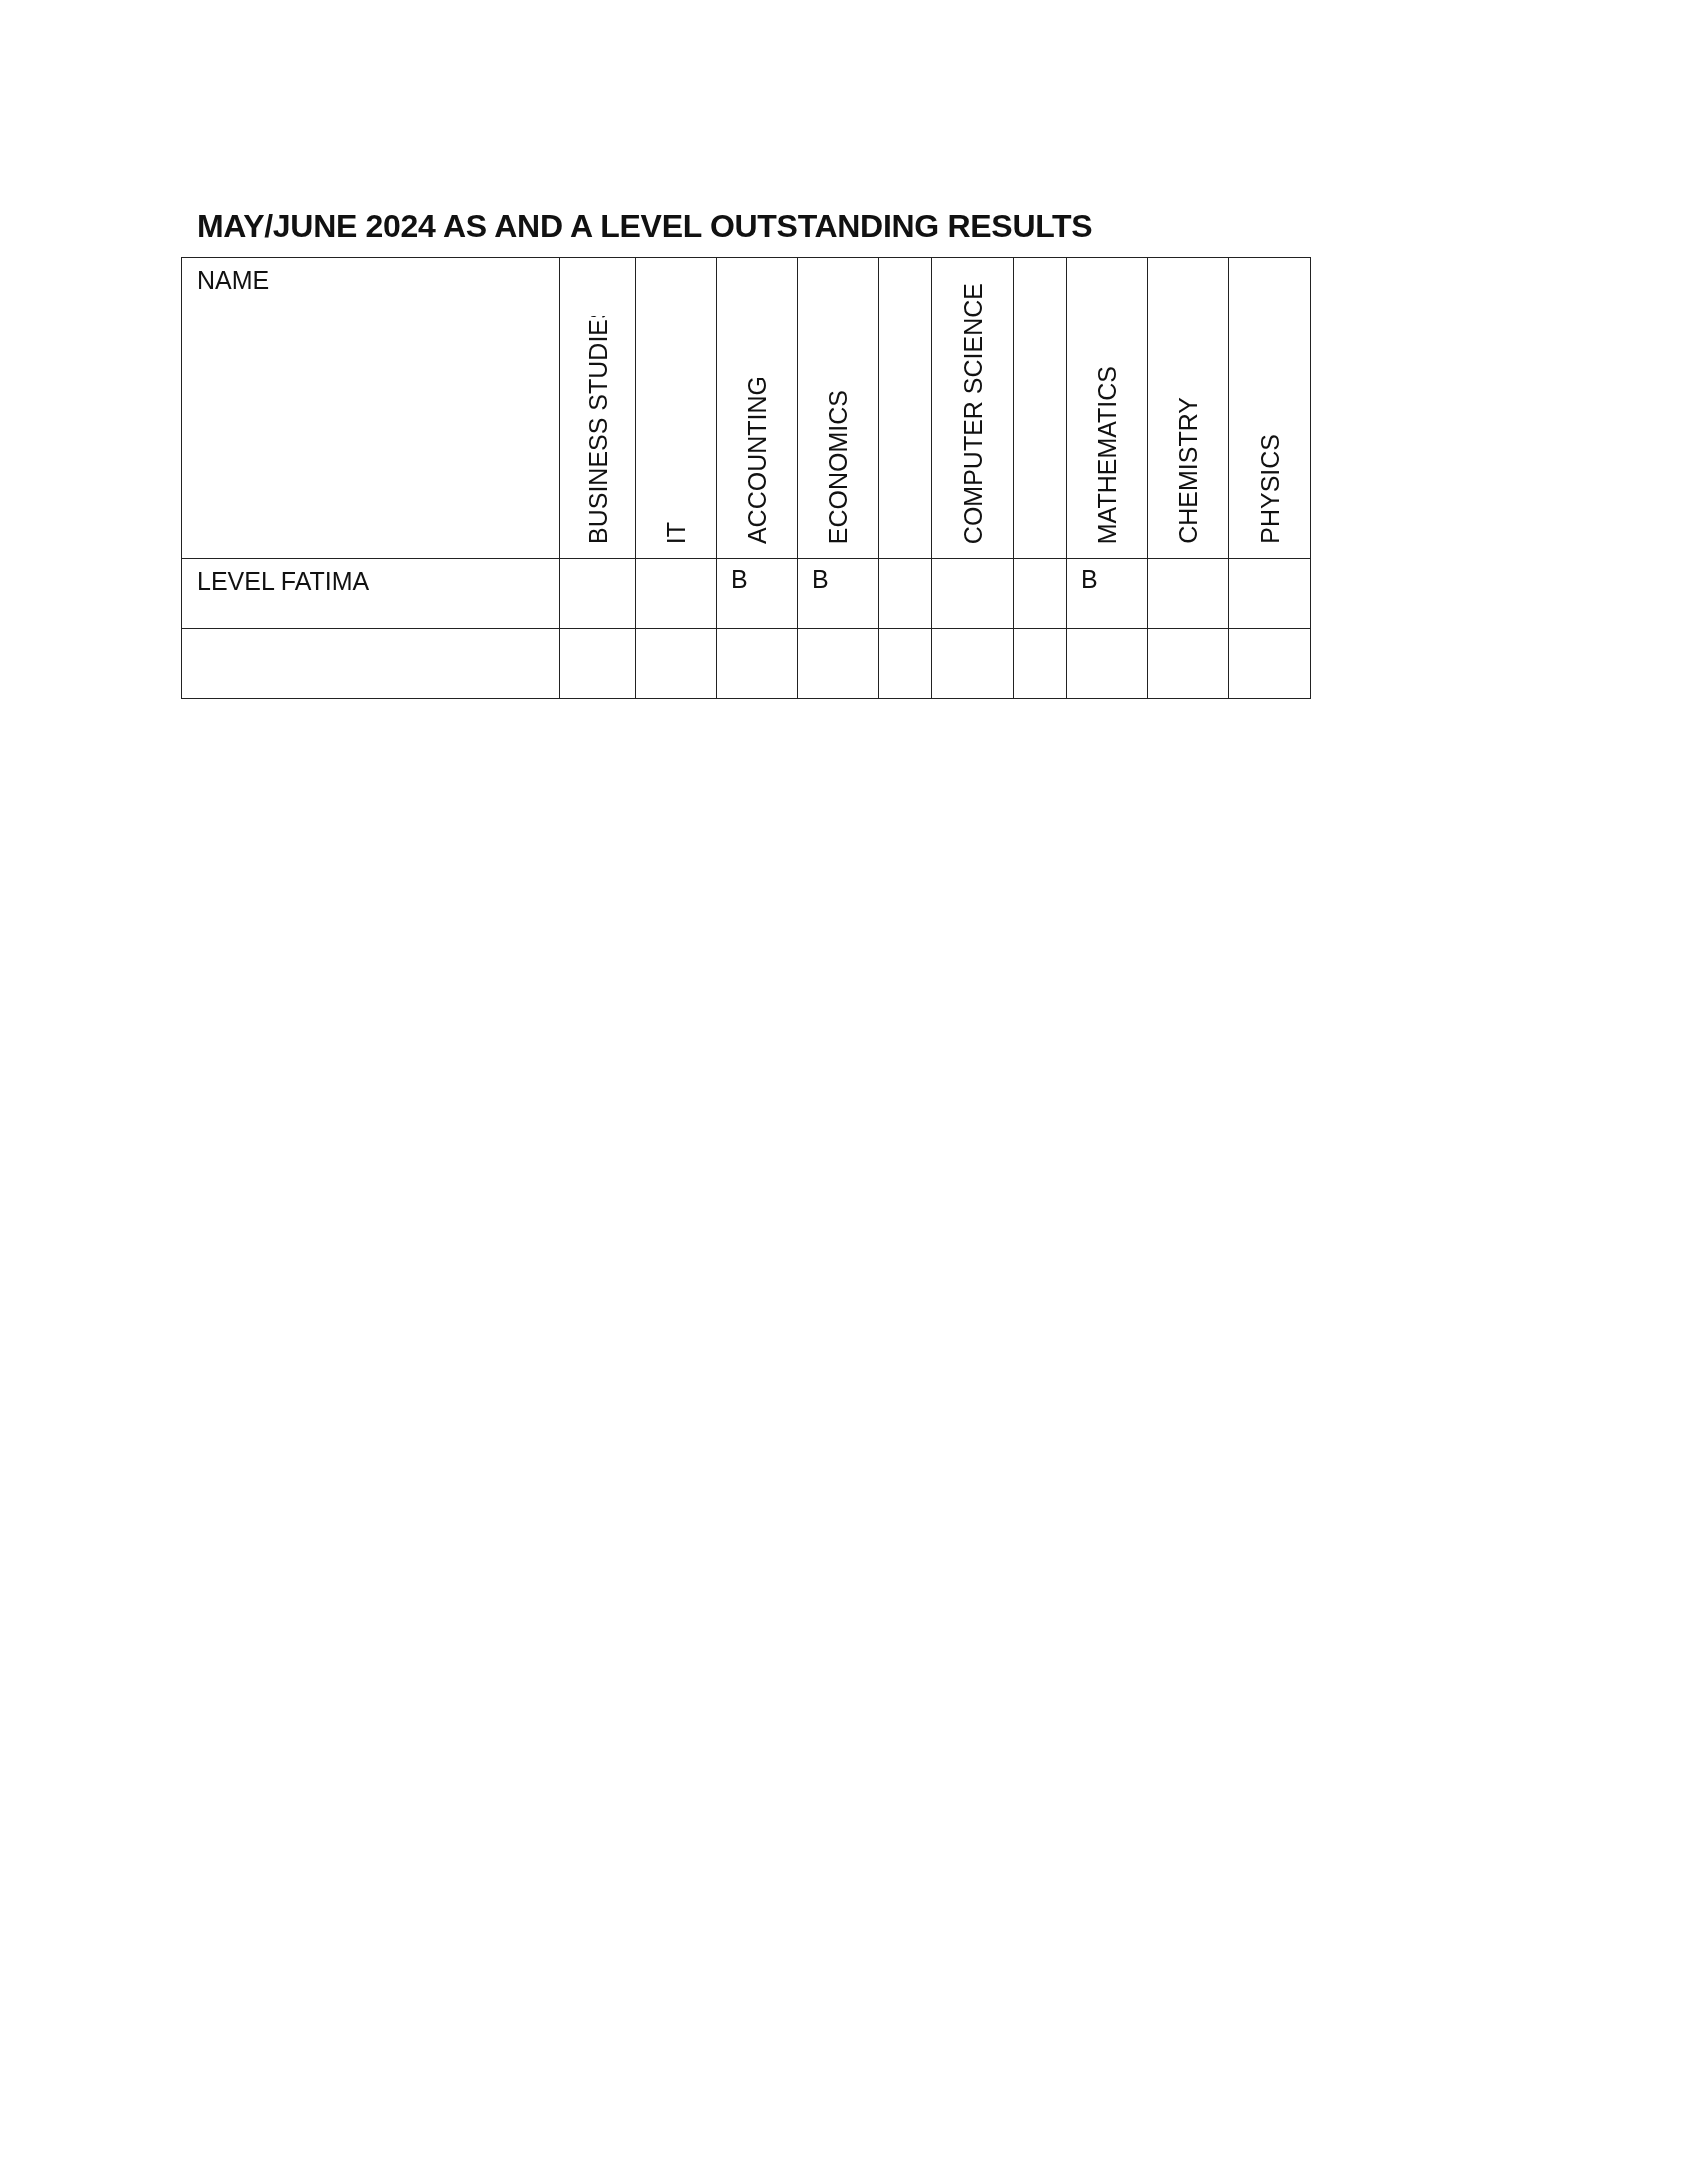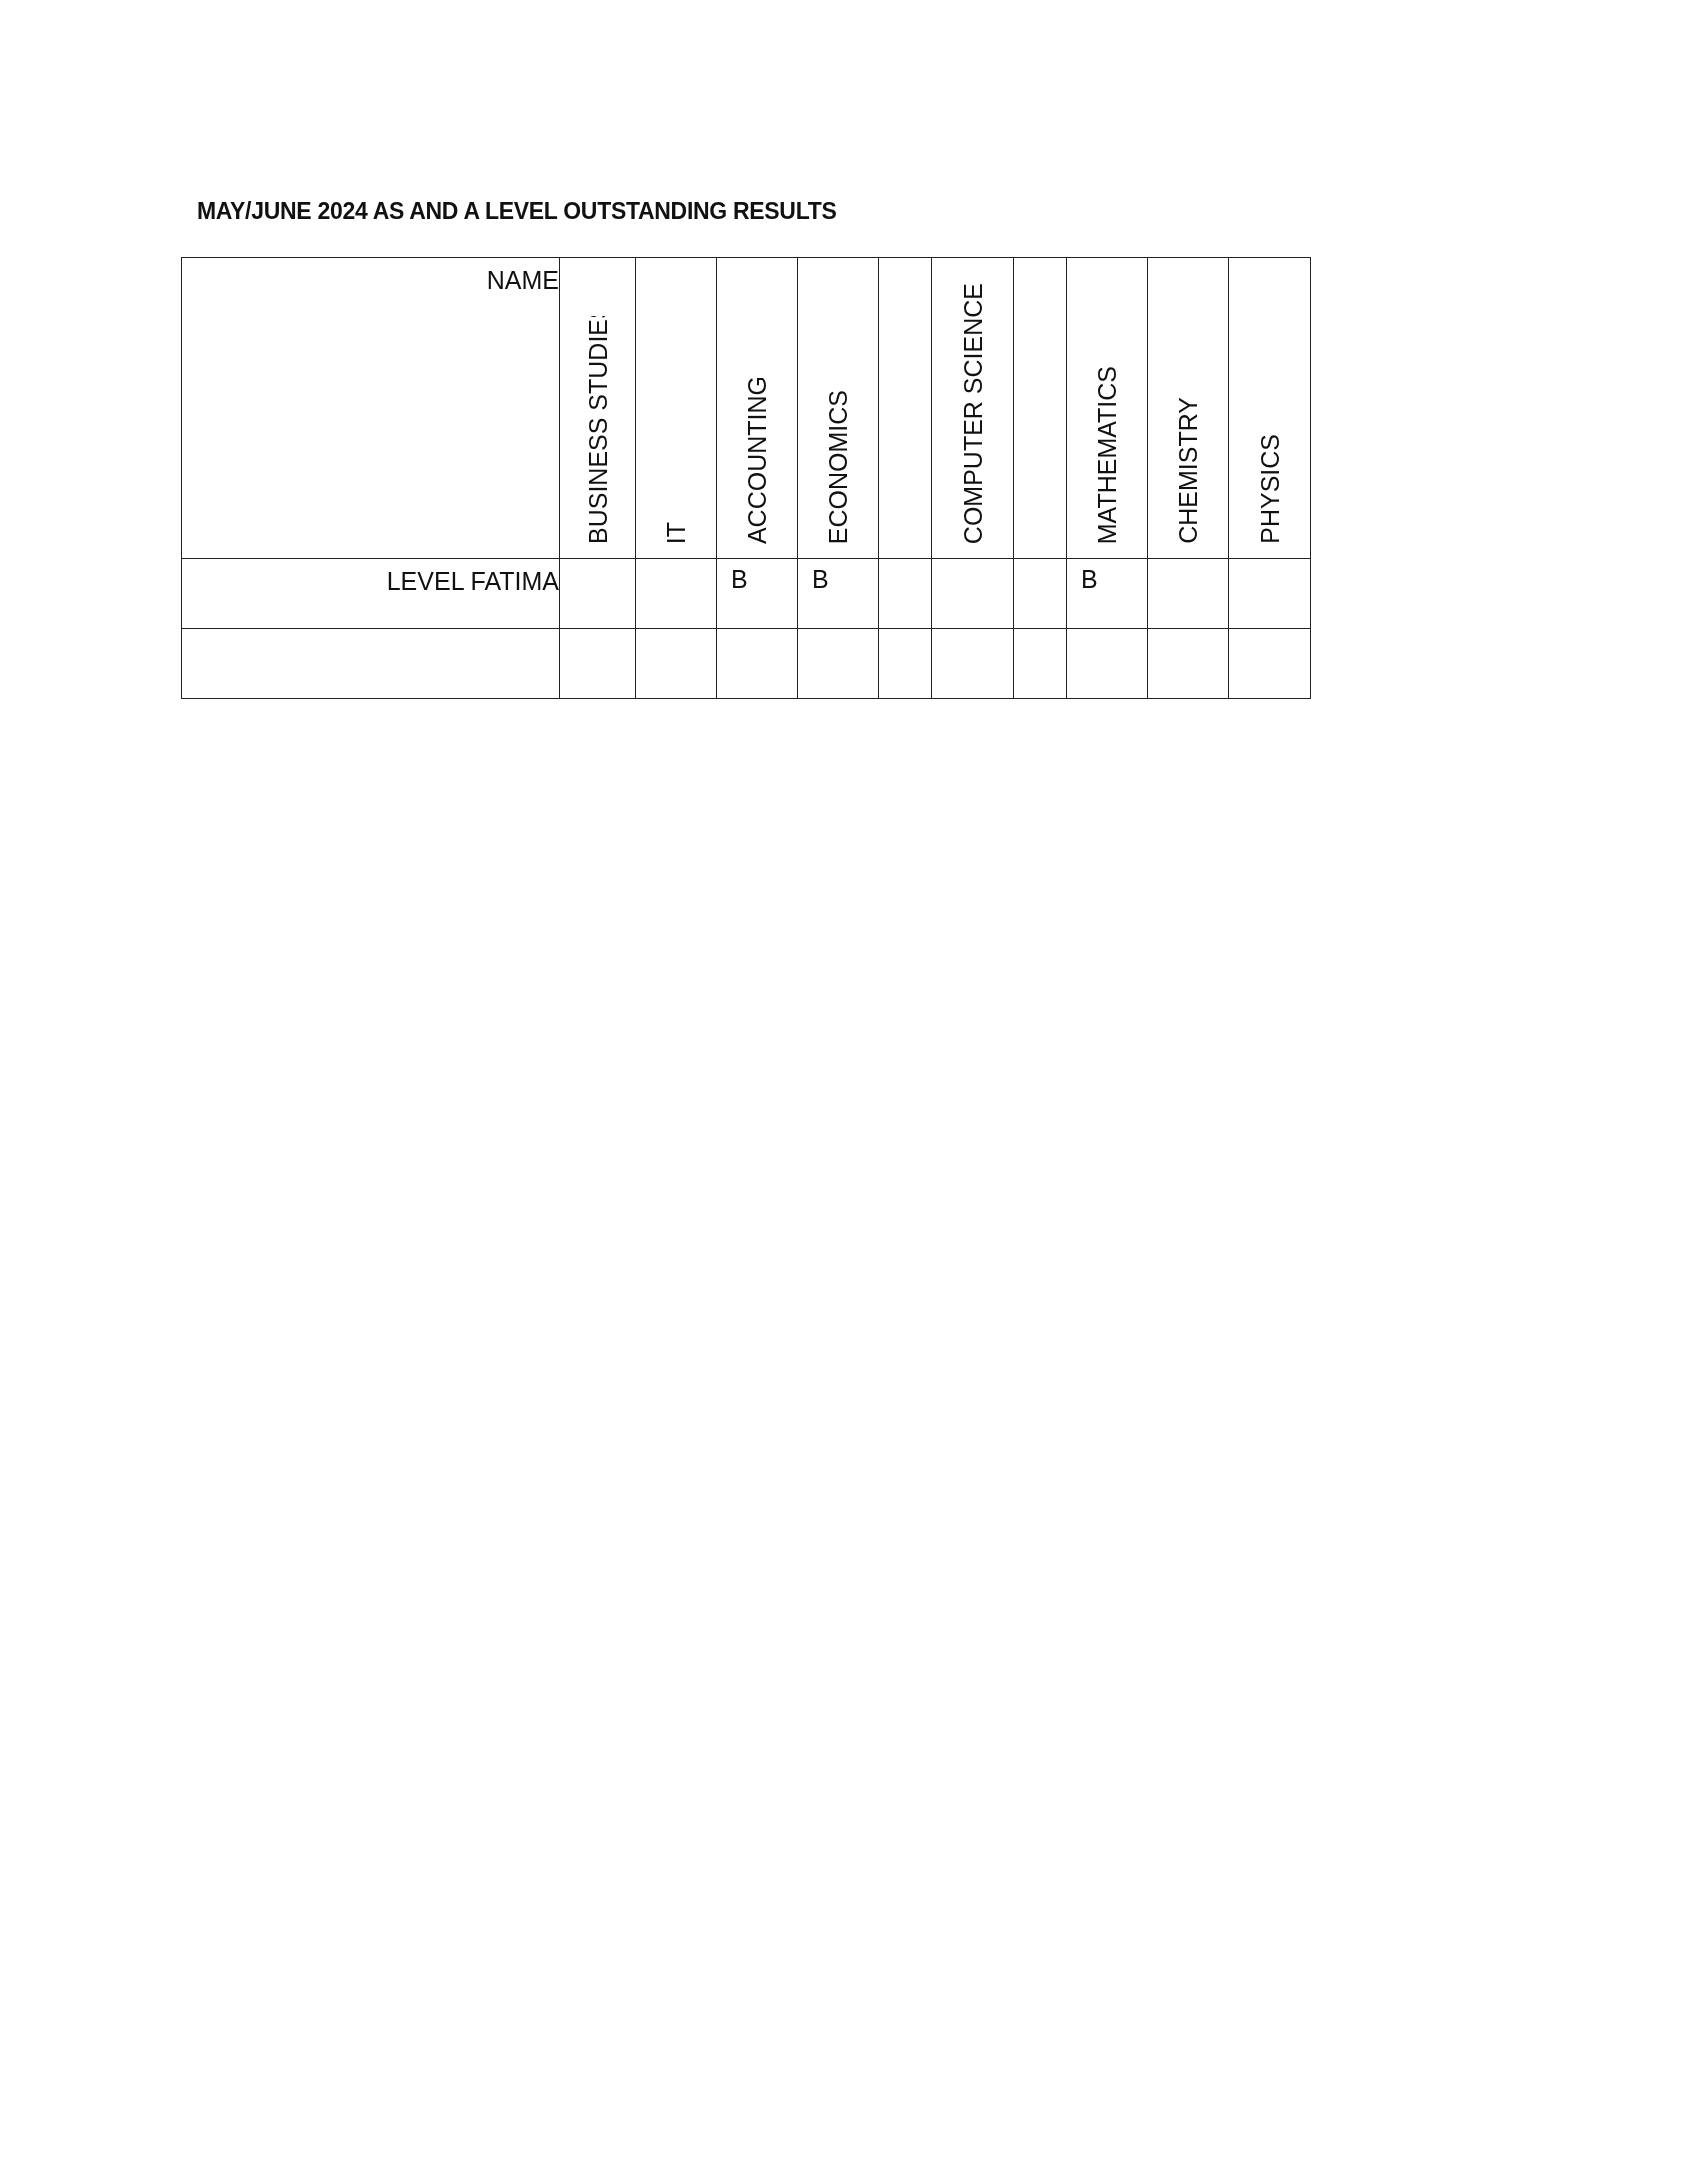--- a/index.html
+++ b/index.html
@@ -1,22 +1,22 @@
 <!DOCTYPE html>
 <html><head>
 <meta charset="utf-8">
 <style>
   html,body{margin:0;padding:0;background:#fff;}
   body{width:1683px;height:2178px;position:relative;font-family:"Liberation Sans",sans-serif;color:#111;}
-  .title{position:absolute;left:197px;top:198px;font-size:23px;font-weight:bold;letter-spacing:-0.3px;}
+  .title{position:absolute;left:197px;top:208px;font-size:32px;font-weight:bold;letter-spacing:-0.3px;}
   table{position:absolute;left:181px;top:257px;border-collapse:collapse;table-layout:fixed;}
   td{border:1.5px solid #222;padding:0;vertical-align:top;font-size:25px;}
   .hdr td{height:292px;}
   .row td{height:61px;}
-  .name{padding:8px 0 0 15px;text-align:right;}
+  .name{padding:8px 0 0 15px;}
   .grade{padding:6px 0 0 14px;}
   .vert{position:relative;}
   .vert span{position:absolute;bottom:14px;left:50%;transform:translateX(-50%) rotate(180deg);writing-mode:vertical-rl;white-space:nowrap;font-size:25px;}
   .clip span{max-height:228px;overflow:hidden;}
 </style>
 </head>
 <body>
 
 <div class="title">MAY/JUNE 2024 AS AND A LEVEL OUTSTANDING RESULTS</div>
 

